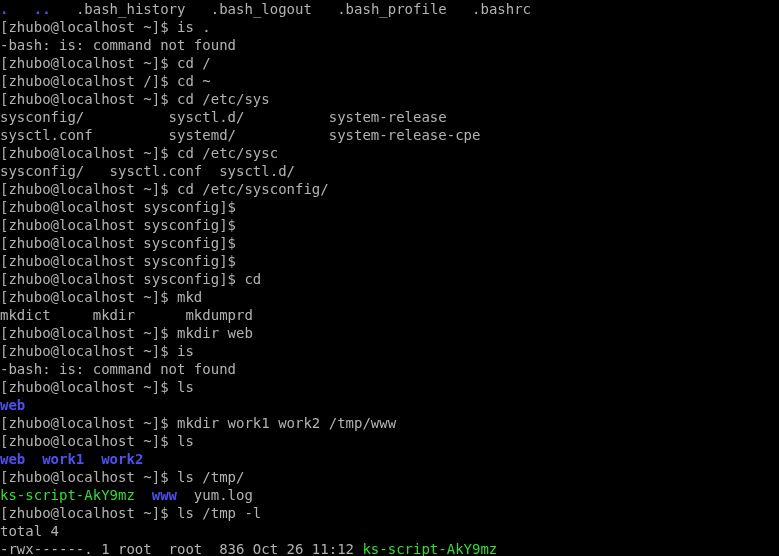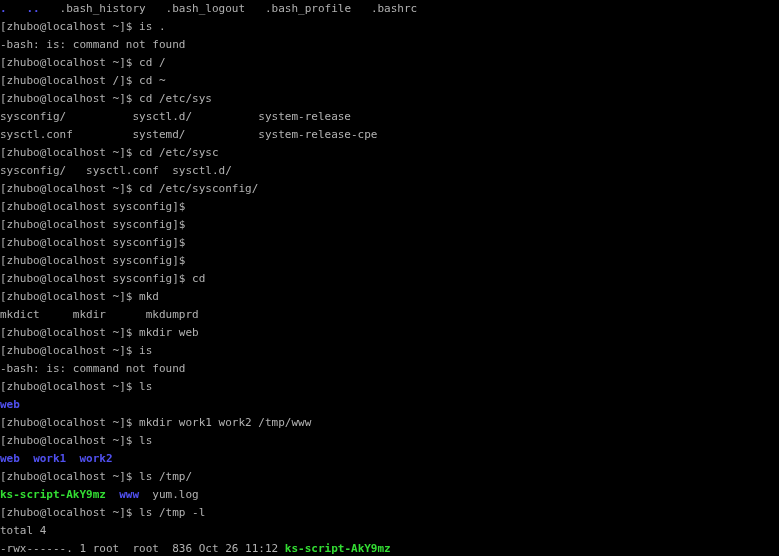--- a/index.html
+++ b/index.html
@@ -26,25 +26,25 @@
     box-sizing: border-box;
     position: relative;
     white-space: pre;
     letter-spacing: 0px;
   }
   .line {
     height: 18px;
     line-height: 18px;
     white-space: pre;
     font-family: "DejaVu Sans Mono", "Liberation Mono", monospace;
-    font-size: 11px;
+    font-size: 14px;
     display: block;
     overflow: hidden;
   }
   .seg { white-space: pre; }
   .c-default { color: #b2b2b2; }
   .c-blue    { color: #5050f0; font-weight: bold; }
-  .c-green   { color: #33dd33; font-weight: bold; }
+  .c-green   { color: #33dd33; font-weight: normal; }
 </style>
 </head>
 <body>
 
 <div id="terminal"><div class="line"><span class="seg c-blue">.</span><span class="seg c-default">   </span><span class="seg c-blue">..</span><span class="seg c-default">   .bash_history   .bash_logout   .bash_profile   .bashrc</span></div><div class="line"><span class="seg c-default">[zhubo@localhost ~]$ is .</span></div><div class="line"><span class="seg c-default">-bash: is: command not found</span></div><div class="line"><span class="seg c-default">[zhubo@localhost ~]$ cd /</span></div><div class="line"><span class="seg c-default">[zhubo@localhost /]$ cd ~</span></div><div class="line"><span class="seg c-default">[zhubo@localhost ~]$ cd /etc/sys</span></div><div class="line"><span class="seg c-default">sysconfig/          sysctl.d/          system-release</span></div><div class="line"><span class="seg c-default">sysctl.conf         systemd/           system-release-cpe</span></div><div class="line"><span class="seg c-default">[zhubo@localhost ~]$ cd /etc/sysc</span></div><div class="line"><span class="seg c-default">sysconfig/   sysctl.conf  sysctl.d/</span></div><div class="line"><span class="seg c-default">[zhubo@localhost ~]$ cd /etc/sysconfig/</span></div><div class="line"><span class="seg c-default">[zhubo@localhost sysconfig]$</span></div><div class="line"><span class="seg c-default">[zhubo@localhost sysconfig]$</span></div><div class="line"><span class="seg c-default">[zhubo@localhost sysconfig]$</span></div><div class="line"><span class="seg c-default">[zhubo@localhost sysconfig]$</span></div><div class="line"><span class="seg c-default">[zhubo@localhost sysconfig]$ cd</span></div><div class="line"><span class="seg c-default">[zhubo@localhost ~]$ mkd</span></div><div class="line"><span class="seg c-default">mkdict     mkdir      mkdumprd</span></div><div class="line"><span class="seg c-default">[zhubo@localhost ~]$ mkdir web</span></div><div class="line"><span class="seg c-default">[zhubo@localhost ~]$ is</span></div><div class="line"><span class="seg c-default">-bash: is: command not found</span></div><div class="line"><span class="seg c-default">[zhubo@localhost ~]$ ls</span></div><div class="line"><span class="seg c-blue">web</span></div><div class="line"><span class="seg c-default">[zhubo@localhost ~]$ mkdir work1 work2 /tmp/www</span></div><div class="line"><span class="seg c-default">[zhubo@localhost ~]$ ls</span></div><div class="line"><span class="seg c-blue">web</span><span class="seg c-default">  </span><span class="seg c-blue">work1</span><span class="seg c-default">  </span><span class="seg c-blue">work2</span></div><div class="line"><span class="seg c-default">[zhubo@localhost ~]$ ls /tmp/</span></div><div class="line"><span class="seg c-green">ks-script-AkY9mz</span><span class="seg c-default">  </span><span class="seg c-blue">www</span><span class="seg c-default">  yum.log</span></div><div class="line"><span class="seg c-default">[zhubo@localhost ~]$ ls /tmp -l</span></div><div class="line"><span class="seg c-default">total 4</span></div><div class="line"><span class="seg c-default">-rwx------. 1 root  root  836 Oct 26 11:12 </span><span class="seg c-green">ks-script-AkY9mz</span></div></div>
 
 </body></html>

